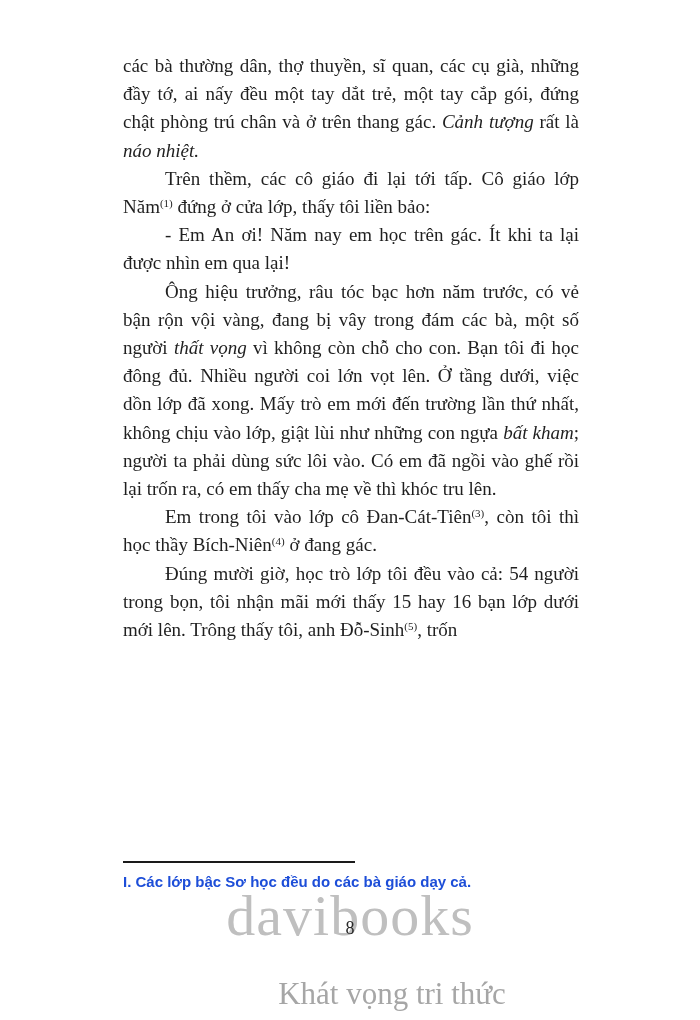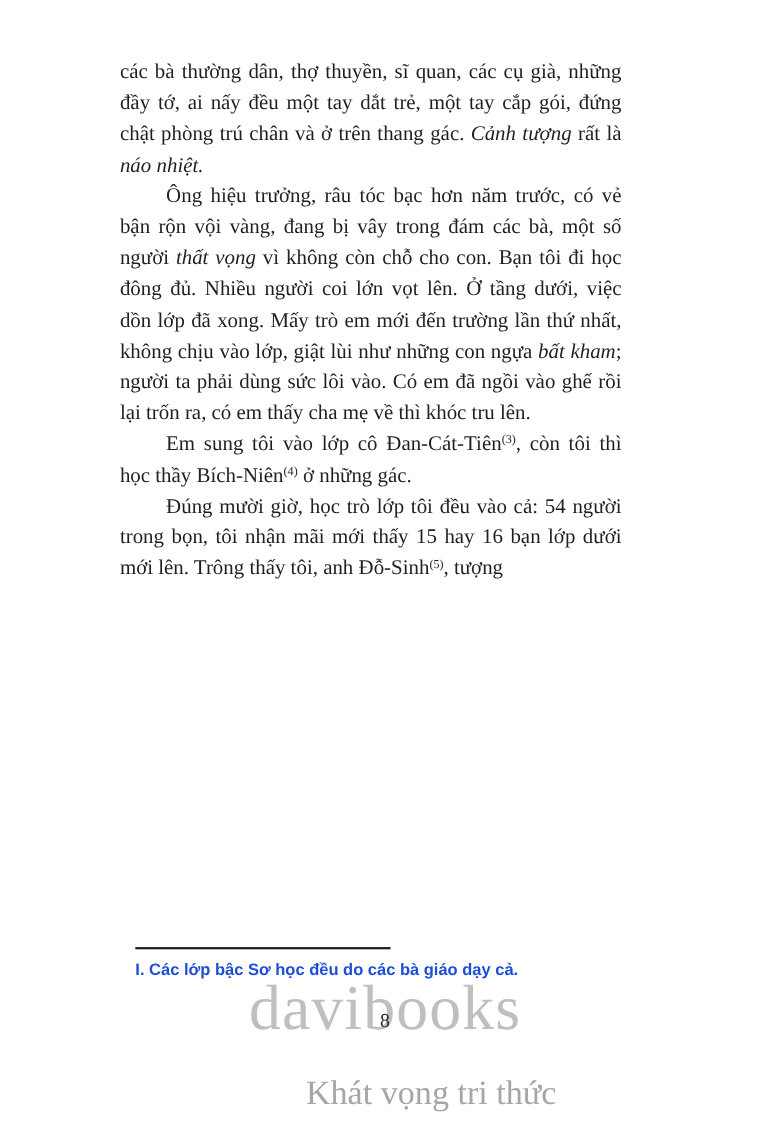--- a/index.html
+++ b/index.html
@@ -7,21 +7,21 @@
     width: 700px;
     height: 1020px;
     background: #ffffff;
     position: relative;
     overflow: hidden;
     font-family: "Liberation Serif", serif;
   }
   .text-block {
     position: absolute;
     top: 52px;
-    left: 109px;
+    left: 123px;
     width: 456px;
     font-size: 19px;
     line-height: 28.2px;
     color: #1f1f1f;
     text-align: justify;
   }
   .text-block p { margin: 0; }
   .text-block p.indent { text-indent: 42px; }
   .text-block em { font-style: italic; }
   .text-block sup {
@@ -80,23 +80,25 @@
     z-index: 1;
     transform: translateX(42px);
     font-family: "Liberation Serif", serif;
   }
 </style>
 </head>
 <body>
 
 <div class="text-block" id="body-text" style="color: rgb(31, 31, 31);">
     <p><span>các bà thường dân, thợ thuyền, sĩ quan, các cụ già, những đầy tớ, ai nấy đều một tay dắt trẻ, một tay cắp gói, đứng chật phòng trú chân và ở trên thang gác. </span><em>Cảnh tượng</em><span> rất là </span><em>náo nhiệt.</em></p>
+    <p class="indent"><span>Trên thềm, các cô giáo đi lại tới tấp. Cô giáo lớp Năm</span><sup>(1)</sup><span> đứng ở cửa lớp, thấy tôi liền bảo:</span></p>
+    <p class="indent"><span>- Em An ơi! Năm nay em học trên gác. Ít khi ta lại được nhìn em qua lại!</span></p>
     <p class="indent"><span>Ông hiệu trưởng, râu tóc bạc hơn năm trước, có vẻ bận rộn vội vàng, đang bị vây trong đám các bà, một số người </span><em>thất vọng</em><span> vì không còn chỗ cho con. Bạn tôi đi học đông đủ. Nhiều người coi lớn vọt lên. Ở tầng dưới, việc dồn lớp đã xong. Mấy trò em mới đến trường lần thứ nhất, không chịu vào lớp, giật lùi như những con ngựa </span><em>bất kham</em><span>; người ta phải dùng sức lôi vào. Có em đã ngồi vào ghế rồi lại trốn ra, có em thấy cha mẹ về thì khóc tru lên.</span></p>
-    <p class="indent"><span>Em sung tôi vào lớp cô Đan-Cát-Tiên</span><sup>(3)</sup><span>, còn tôi thì học thầy Bích-Niên</span><sup>(4)</sup><span> ở những gác.</span></p>
-    <p class="indent"><span>Đúng mười giờ, học trò lớp tôi đều vào cả: 54 người trong bọn, tôi nhận mãi mới thấy 15 hay 16 bạn lớp dưới mới lên. Trông thấy tôi, anh Đỗ-Sinh</span><sup>(5)</sup><span>, tượng</span></p>
+    <p class="indent"><span>Em trong tôi vào lớp cô Đan-Cát-Tiên</span><sup>(3)</sup><span>, còn tôi thì học thầy Bích-Niên</span><sup>(4)</sup><span> ở đang gác.</span></p>
+    <p class="indent"><span>Đúng mười giờ, học trò lớp tôi đều vào cả: 54 người trong bọn, tôi nhận mãi mới thấy 15 hay 16 bạn lớp dưới mới lên. Trông thấy tôi, anh Đỗ-Sinh</span><sup>(5)</sup><span>, trốn</span></p>
   </div>
 
 <div class="footnote-rule"></div>
 
 <div class="footnote">I. Các lớp bậc Sơ học đều do các bà giáo dạy cả.</div>
 
 <div class="watermark-brand" style="color: rgb(191, 191, 191);">davibooks</div>
 
 <div class="watermark-slogan" style="color: rgb(166, 166, 166);">Khát vọng tri thức</div>
 

